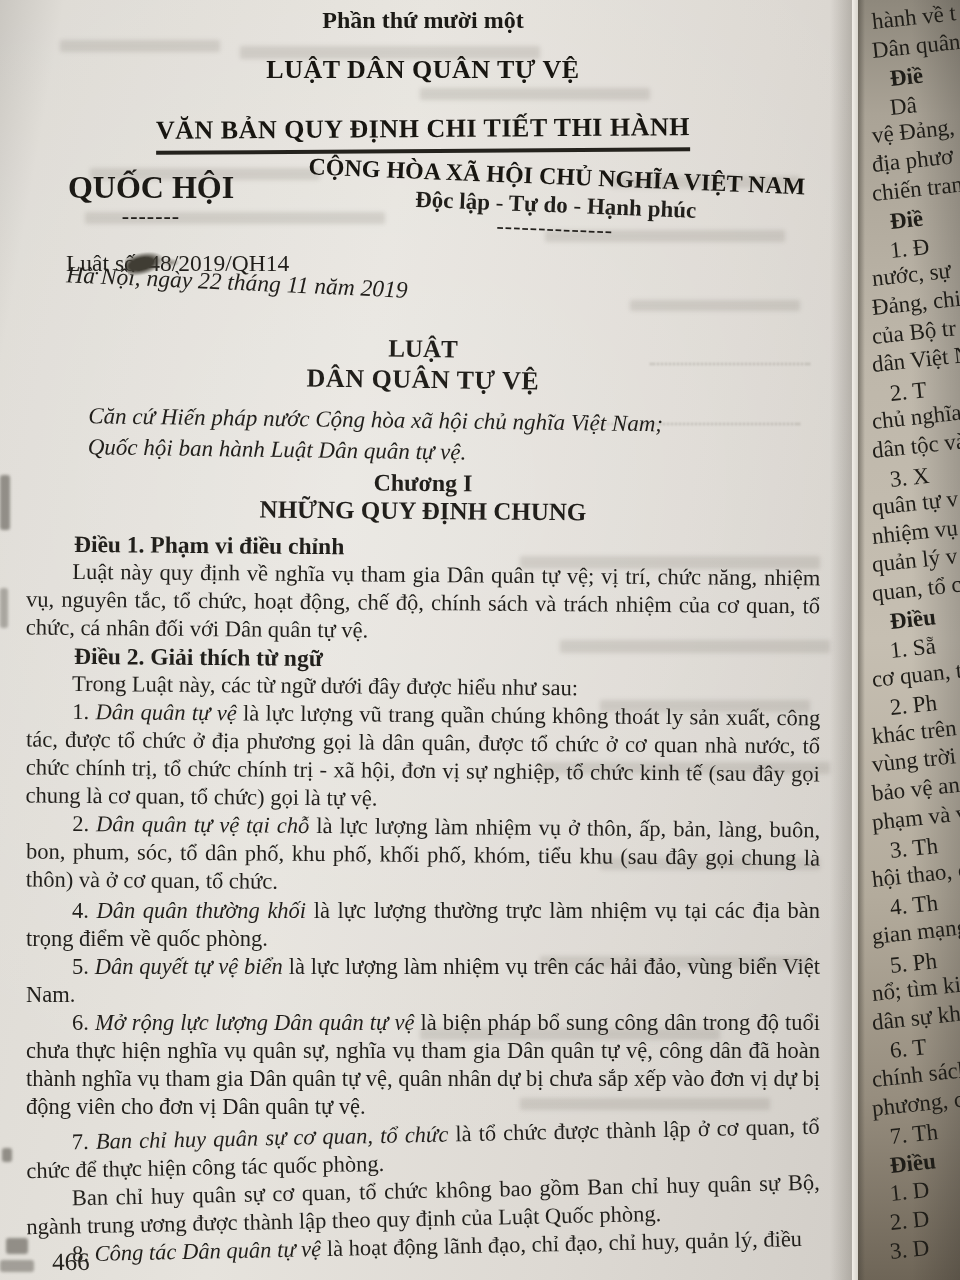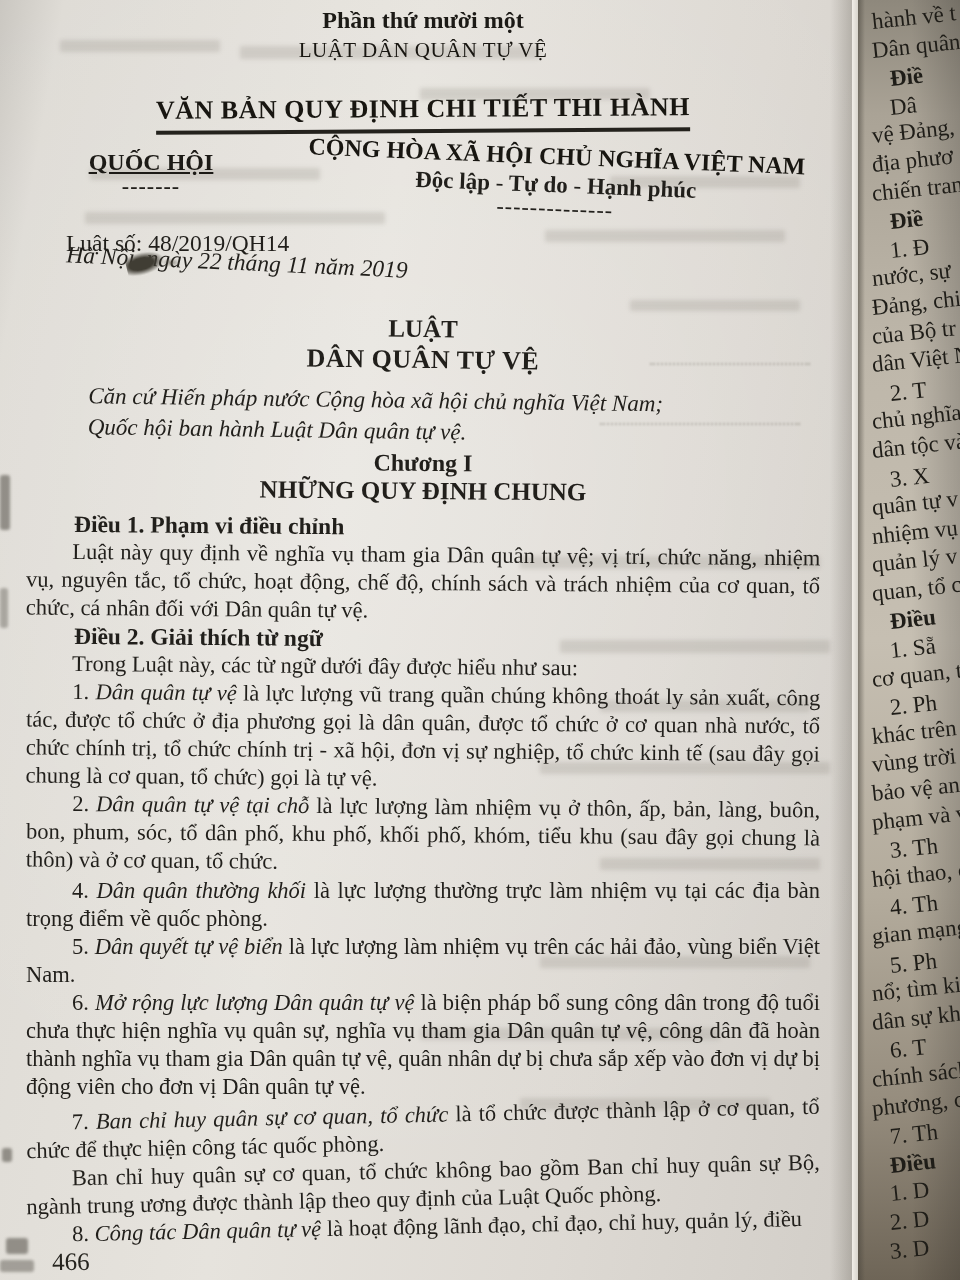--- a/index.html
+++ b/index.html
@@ -16,29 +16,29 @@
       linear-gradient(100deg,#c9c6c0 0%,#dedbd5 6%,#e6e3dd 40%,#ddd9d3 72%,#d2cec8 100%);
   }
   .page::after{ 
     content:"";position:absolute;right:0;top:0;width:22px;height:100%;
     background:linear-gradient(to right,rgba(0,0,0,0),rgba(95,90,80,.30));
   }
   .content{position:relative;z-index:2;padding:6px 32px 0 26px;color:#211f1b;}
   .c{text-align:center;}
   .b{font-weight:700;}
   .part-title{font-size:24px;line-height:28px;font-weight:700;color:#1c1a16;}
-  .law-title{font-size:21px;line-height:32px;font-weight:400;letter-spacing:.5px;color:#181611;}
+  .law-title{font-size:26px;line-height:32px;font-weight:700;letter-spacing:.5px;color:#181611;margin-top:20px;}
   .subtitle-wrap{line-height:30px;margin-top:28px;}
   .subtitle{
     display:inline-block;font-size:26px;font-weight:700;letter-spacing:.5px;color:#181611;
     border-bottom:4px solid #24221d;padding-bottom:5px;transform:rotate(-.4deg);
   }
   .header-row{display:flex;margin-top:8px;}
   .issuer-col{width:250px;text-align:center;padding-top:8px;}
-  .issuer{font-size:24px;font-weight:700;color:#1c1a16;text-decoration:underline;}
+  .issuer{font-size:32px;font-weight:700;color:#1c1a16;}
   .issuer-dashes{font-size:22px;font-weight:700;letter-spacing:1px;line-height:20px;}
   .motto-col{flex:1;text-align:center;transform:rotate(2.3deg) translateX(8px);}
   .motto1{font-size:24px;line-height:30px;font-weight:700;color:#181611;}
   .motto2{font-size:23px;line-height:28px;font-weight:700;}
   .motto-dashes{font-size:22px;font-weight:700;letter-spacing:1px;line-height:18px;}
   .law-row{display:flex;justify-content:space-between;margin-top:12px;padding:0 8px 0 40px;flex-direction:column;}
   .law-number{font-size:23.5px;line-height:28px;}
   .date-place{font-size:23.5px;line-height:28px;font-style:italic;transform:rotate(2.6deg);margin-right:6px;}
   .doc-type{font-size:25px;line-height:28px;font-weight:700;margin-top:30px;transform:rotate(.8deg);}
   .doc-title{font-size:26px;line-height:34px;font-weight:700;letter-spacing:.5px;transform:rotate(.8deg);}

